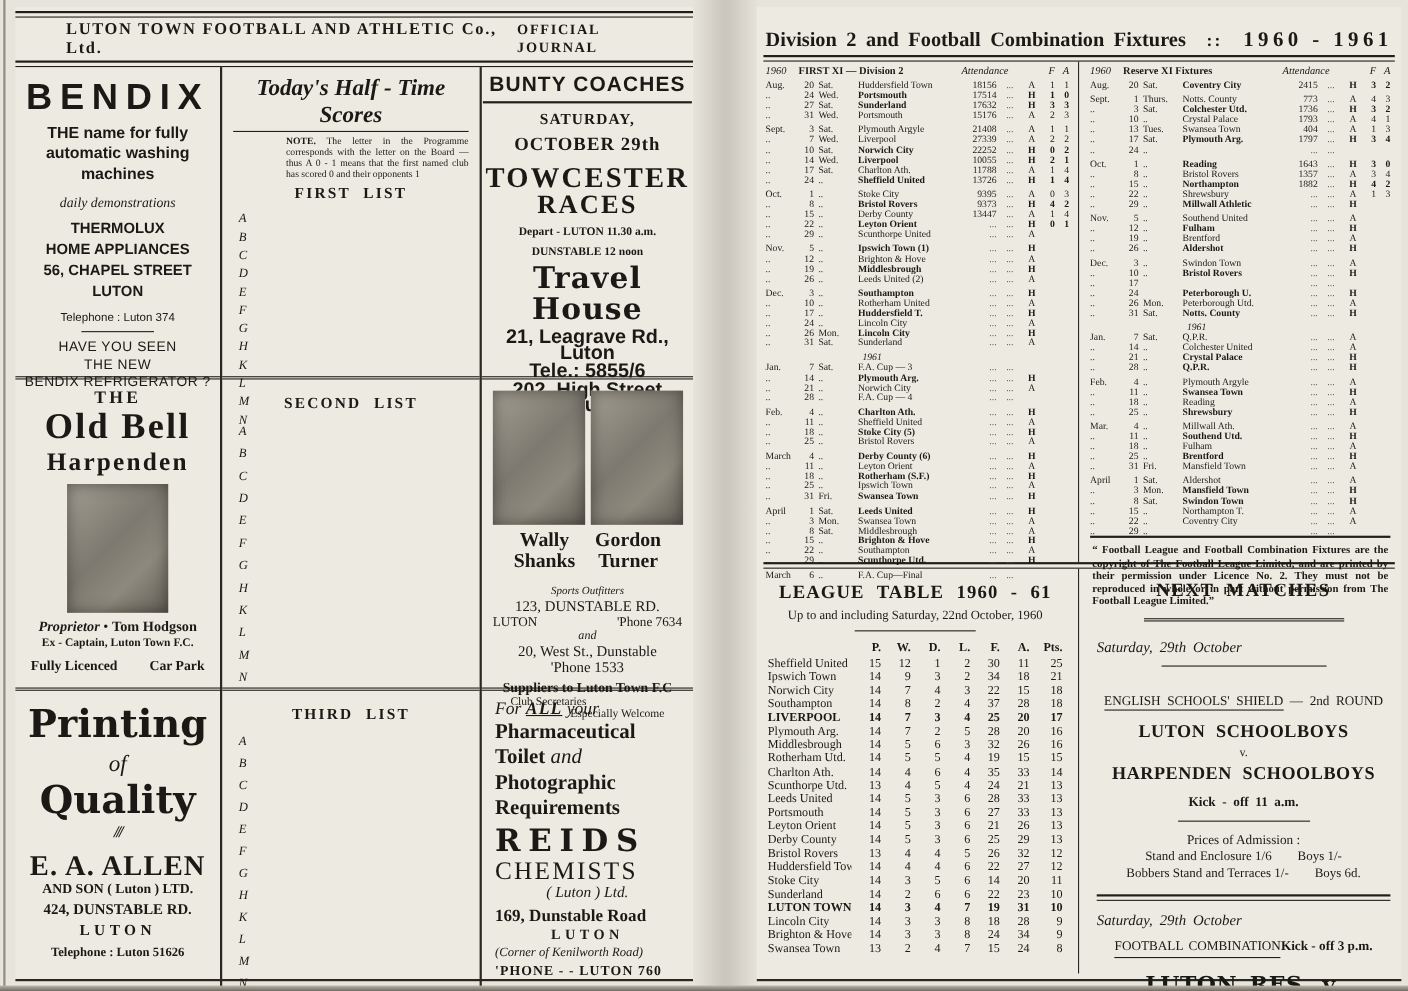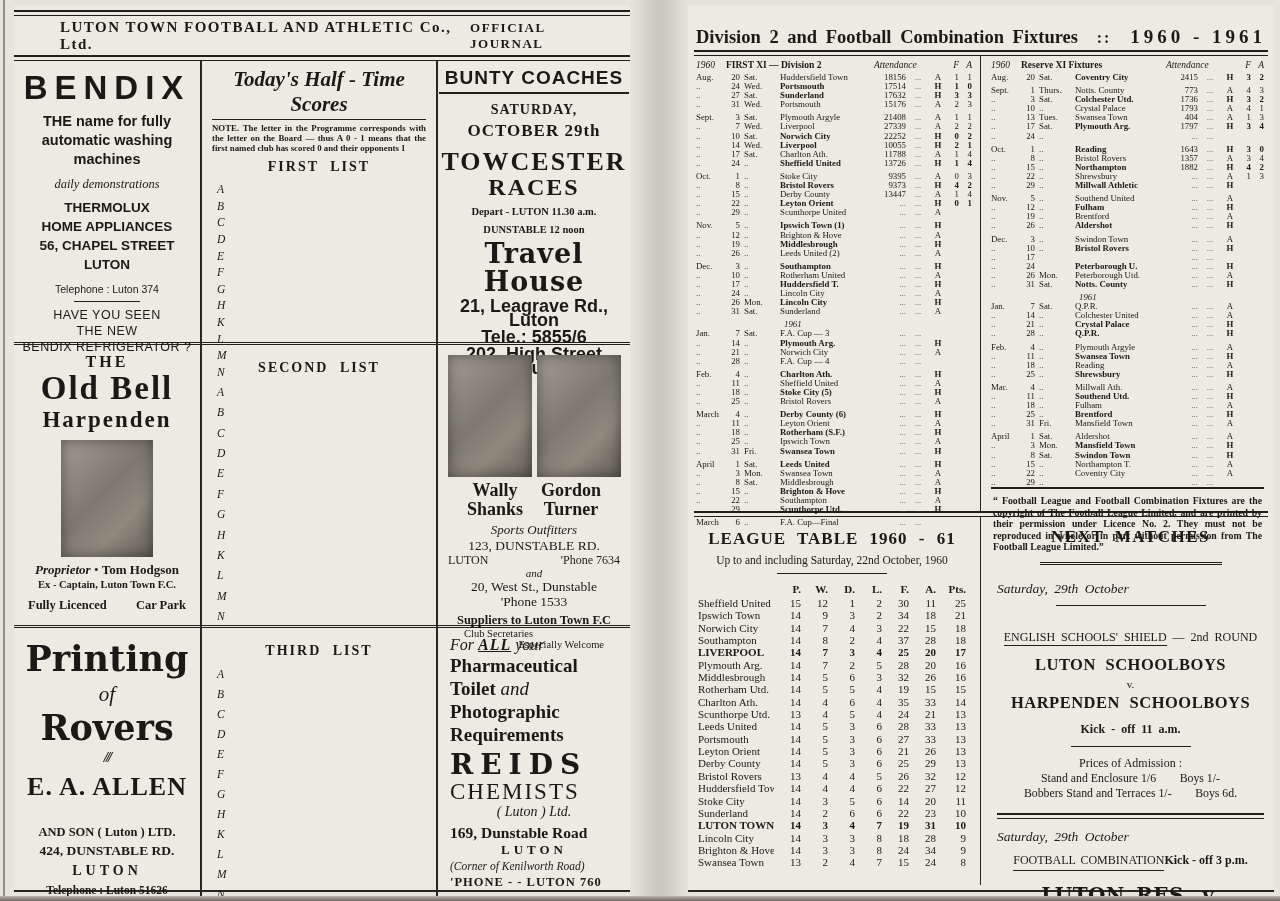--- a/index.html
+++ b/index.html
@@ -62,29 +62,29 @@
   .oldbell .excap{font-size:10.5px;font-weight:bold;margin-top:1px;}
   .oldbell .lic-row{display:flex;justify-content:space-between;padding:0 14px;font-weight:bold;font-size:12.5px;margin-top:8px;}
 
   
   .allen{text-align:center;padding-top:14px;}
   .allen .p1{font-size:35px;font-weight:bold;font-family:"DejaVu Serif",serif;line-height:33px;}
   .allen .p2{font-style:italic;font-size:21px;line-height:26px;margin-top:6px;}
   .allen .p3{font-size:35px;font-weight:bold;font-family:"DejaVu Serif",serif;line-height:34px;margin-top:4px;}
   .allen .mark{font-style:italic;font-weight:bold;font-size:15px;letter-spacing:-2px;margin-top:4px;}
   .allen .name{font-size:26px;font-weight:bold;letter-spacing:1px;margin-top:8px;line-height:26px;}
-  .allen .sub{font-size:12.5px;font-weight:bold;line-height:17px;margin-top:24px;}
+  .allen .sub{font-size:12.5px;font-weight:bold;line-height:17px;}
   .allen .addr{font-size:13.5px;font-weight:bold;line-height:20px;}
   .allen .town{font-size:14px;font-weight:bold;letter-spacing:4px;line-height:20px;}
   .allen .phone{font-size:11.5px;font-weight:bold;margin-top:3px;}
 
   
   .ht{padding:6px 10px 0;}
   .ht .title{font-style:italic;font-weight:bold;font-size:21px;text-align:center;border-bottom:1px solid #221f1a;padding-bottom:2px;}
-  .ht .note{font-size:8.8px;font-weight:bold;line-height:10px;text-align:justify;margin-top:3px;}
+  .ht .note{font-size:8.8px;font-weight:normal;line-height:10px;text-align:justify;margin-top:3px;margin-left:48px;}
   .ht .list-title{font-weight:bold;font-size:14px;text-align:center;letter-spacing:2px;word-spacing:6px;margin-top:6px;}
   .letters{display:flex;flex-direction:column;justify-content:space-between;padding-left:5px;font-style:italic;font-size:11.5px;}
   .sec-a .letters{height:195px;margin-top:8px;}
   .sec-b .letters{height:236px;margin-top:10px;}
   .sec-c .letters{height:232px;margin-top:9px;}
   .sec-b .list-title,.sec-c .list-title{margin-top:9px;}
 
   
   .bunty{text-align:center;padding-top:6px;}
   .bunty .name{font-family:"Liberation Sans",sans-serif;font-weight:bold;font-size:19px;letter-spacing:1px;border-bottom:2px solid #221f1a;padding:0 6px 3px;display:inline-block;}
@@ -98,21 +98,21 @@
   .bunty .agency{font-weight:bold;font-size:27px;font-family:"DejaVu Serif",serif;letter-spacing:1px;margin-top:4px;line-height:28px;}
   .bunty .ta{font-family:"Liberation Sans",sans-serif;font-weight:bold;font-size:18px;line-height:14px;margin-top:3px;}
   .bunty .ta2{display:flex;justify-content:space-between;padding:0 10px;font-family:"Liberation Sans",sans-serif;font-weight:bold;font-size:12.5px;margin-top:2px;}
 
   
   .outf{text-align:center;padding-top:10px;}
   .outf .photos{display:flex;justify-content:center;gap:5px;}
   .outf .photo{width:84px;height:122px;}
   .outf .names{display:flex;justify-content:center;gap:18px;margin-top:4px;}
   .outf .nm{font-weight:bold;font-size:18px;line-height:19px;}
-  .outf .trade{font-style:italic;font-size:13px;margin-top:3px;}
+  .outf .trade{font-style:italic;font-size:10px;margin-top:13px;}
   .outf .ad{font-size:13.5px;line-height:15px;}
   .outf .adrow{display:flex;justify-content:space-between;padding:0 10px;font-size:12px;}
   .outf .and{font-style:italic;font-size:11px;line-height:11px;}
   .outf .sup{font-weight:bold;font-size:12.5px;margin-top:4px;}
   .outf .cs{font-size:10.5px;line-height:11px;}
   .outf .cs.r{text-align:right;padding-right:26px;}
 
   
   .reids{padding:8px 12px 0;text-align:left;}
   .reids .for{font-style:italic;font-size:16px;}
@@ -246,21 +246,21 @@
         </div>
         <div class="excap">Ex - Captain, Luton Town F.C.</div>
         <div class="lic-row">
           <span>Fully Licenced</span>
           <span>Car Park</span>
         </div>
       </div>
       <div class="sec sec-c allen">
         <div class="p1">Printing</div>
         <div class="p2">of</div>
-        <div class="p3">Rovers</div>
+        <div class="p3">Quality</div>
         <div class="mark">///</div>
         <div class="name">E. A. ALLEN</div>
         <div class="sub">AND SON ( Luton ) LTD.</div>
         <div class="addr">424, DUNSTABLE RD.</div>
         <div class="town">LUTON</div>
         <div class="phone">Telephone : Luton 51626</div>
       </div>
     </div>
 
     <div class="col2">

